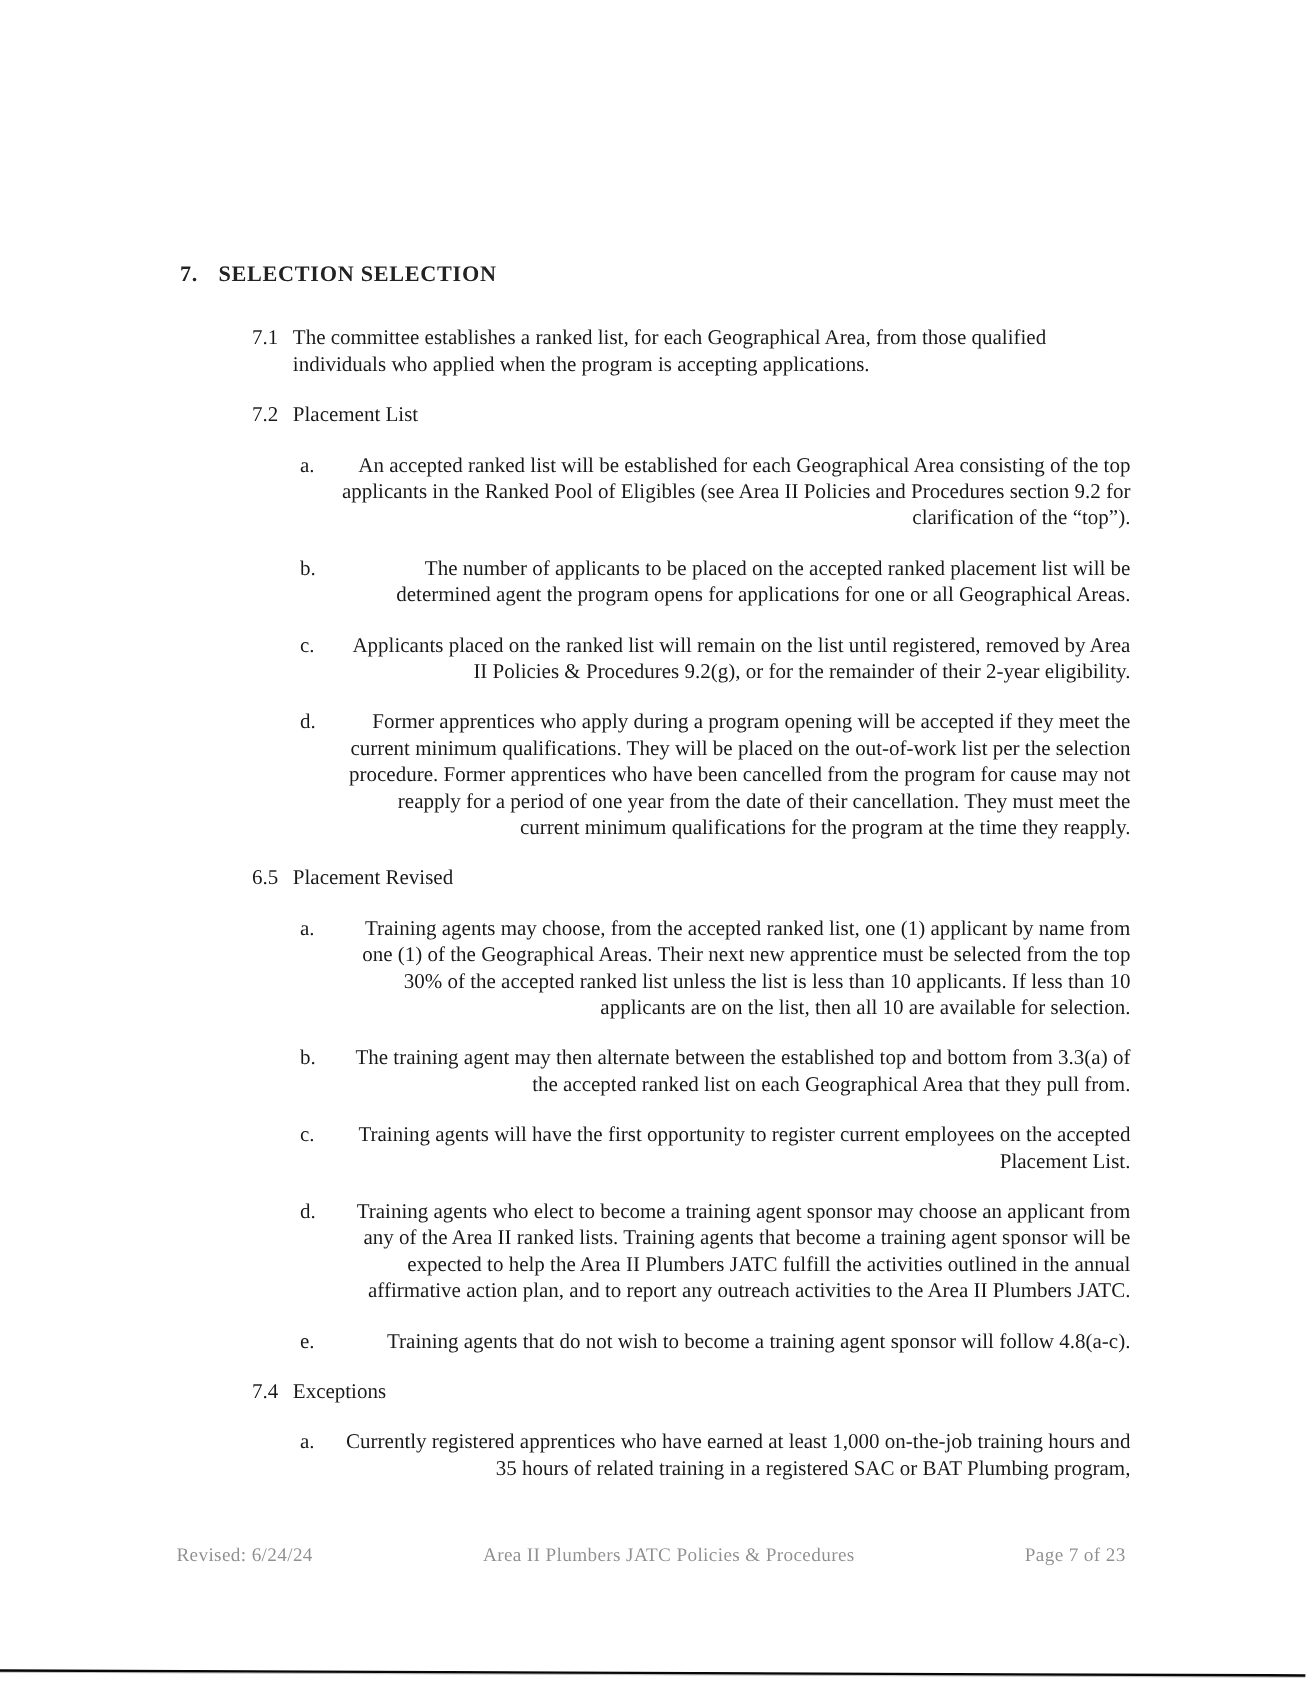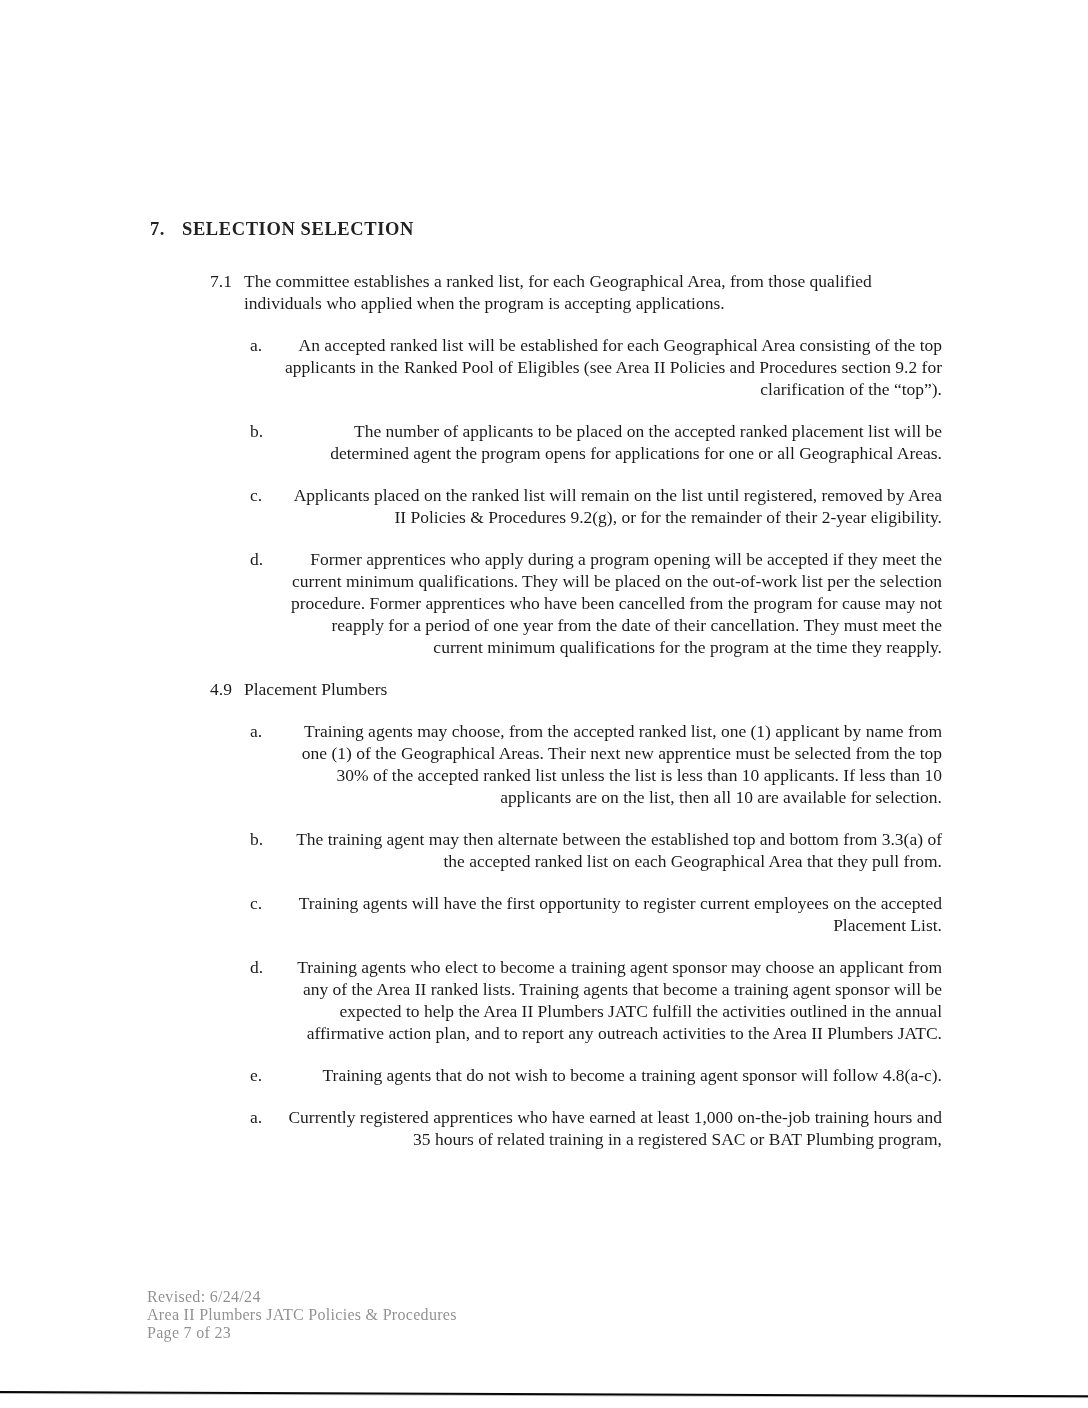--- a/index.html
+++ b/index.html
@@ -51,21 +51,20 @@
   .footer {
     position: absolute;
     top: 1288px;
     left: 147px;
     right: 150px;
     display: flex;
     justify-content: space-between;
     font-size: 16px;
     color: #8f8f8f;
     letter-spacing: 0.3px;
-    flex-direction: column;
   }
   .scan-line {
     position: absolute;
     top: 1391px;
     left: -6px;
     width: 1102px;
     height: 2px;
     background: #0d0d0d;
     transform: rotate(0.22deg);
     transform-origin: left center;
@@ -81,40 +80,44 @@
     <div class="doc-heading">
       <span class="h-num">7.</span>
       <span>SELECTION SELECTION</span>
     </div>
 
     <div class="sec-head">
       <span class="sec-num">7.1</span>
       <span class="sec-title">The committee establishes a ranked list, for each Geographical Area, from those qualified individuals who applied when the program is accepting applications.</span>
     </div>
 
+    <div class="sec-head">
+      <span class="sec-num">7.2</span>
+      <span class="sec-title">Placement List</span>
+    </div>
     <div class="item">
       <span class="item-label">a.</span>
       <span class="item-text">An accepted ranked list will be established for each Geographical Area consisting of the top applicants in the Ranked Pool of Eligibles (see Area II Policies and Procedures section 9.2 for clarification of the “top”).</span>
     </div>
     <div class="item">
       <span class="item-label">b.</span>
       <span class="item-text">The number of applicants to be placed on the accepted ranked placement list will be determined agent the program opens for applications for one or all Geographical Areas.</span>
     </div>
     <div class="item">
       <span class="item-label">c.</span>
       <span class="item-text">Applicants placed on the ranked list will remain on the list until registered, removed by Area II Policies &amp; Procedures 9.2(g), or for the remainder of their 2-year eligibility.</span>
     </div>
     <div class="item">
       <span class="item-label">d.</span>
       <span class="item-text">Former apprentices who apply during a program opening will be accepted if they meet the current minimum qualifications. They will be placed on the out-of-work list per the selection procedure. Former apprentices who have been cancelled from the program for cause may not reapply for a period of one year from the date of their cancellation. They must meet the current minimum qualifications for the program at the time they reapply.</span>
     </div>
 
     <div class="sec-head">
-      <span class="sec-num">4.9</span>
-      <span class="sec-title">Placement Plumbers</span>
+      <span class="sec-num">6.5</span>
+      <span class="sec-title">Placement Revised</span>
     </div>
     <div class="item">
       <span class="item-label">a.</span>
       <span class="item-text">Training agents may choose, from the accepted ranked list, one (1) applicant by name from one (1) of the Geographical Areas. Their next new apprentice must be selected from the top 30% of the accepted ranked list unless the list is less than 10 applicants. If less than 10 applicants are on the list, then all 10 are available for selection.</span>
     </div>
     <div class="item">
       <span class="item-label">b.</span>
       <span class="item-text">The training agent may then alternate between the established top and bottom from 3.3(a) of the accepted ranked list on each Geographical Area that they pull from.</span>
     </div>
     <div class="item">
@@ -123,20 +126,24 @@
     </div>
     <div class="item">
       <span class="item-label">d.</span>
       <span class="item-text">Training agents who elect to become a training agent sponsor may choose an applicant from any of the Area II ranked lists. Training agents that become a training agent sponsor will be expected to help the Area II Plumbers JATC fulfill the activities outlined in the annual affirmative action plan, and to report any outreach activities to the Area II Plumbers JATC.</span>
     </div>
     <div class="item">
       <span class="item-label">e.</span>
       <span class="item-text">Training agents that do not wish to become a training agent sponsor will follow 4.8(a-c).</span>
     </div>
 
+    <div class="sec-head">
+      <span class="sec-num">7.4</span>
+      <span class="sec-title">Exceptions</span>
+    </div>
     <div class="item">
       <span class="item-label">a.</span>
       <span class="item-text">Currently registered apprentices who have earned at least 1,000 on-the-job training hours and 35 hours of related training in a registered SAC or BAT Plumbing program,</span>
     </div>
 
   </div>
 
   <div class="footer">
     <span>Revised: 6/24/24</span>
     <span>Area II Plumbers JATC Policies &amp; Procedures</span>

